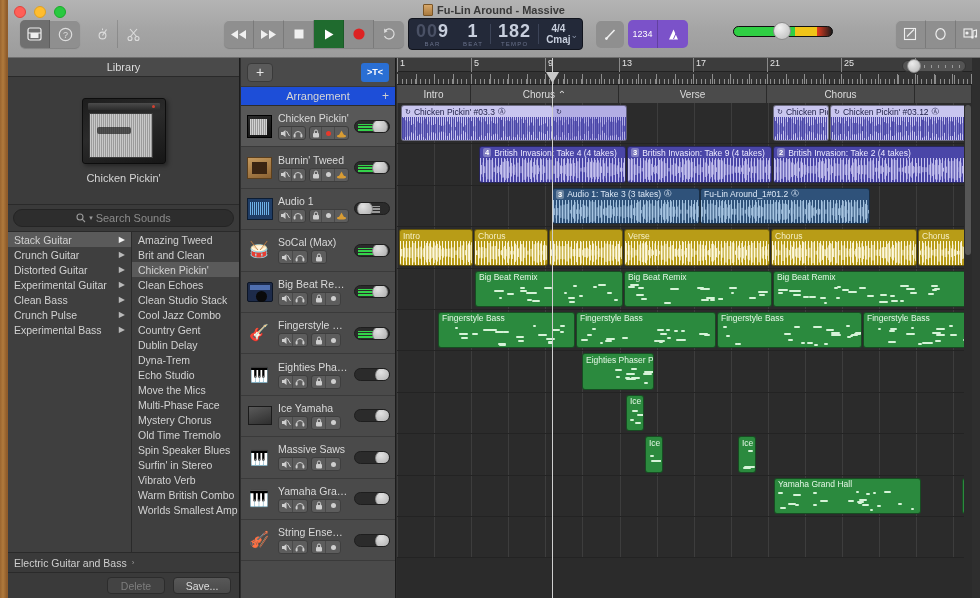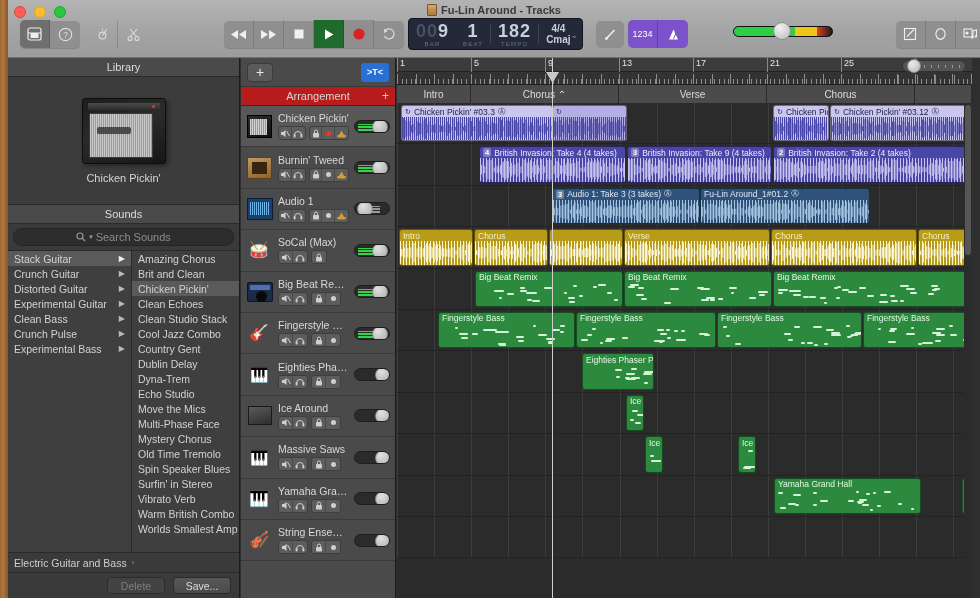--- a/index.html
+++ b/index.html
@@ -160,21 +160,21 @@
     position:absolute; left:233px; top:58px; width:155px; height:540px;
     background:#4a4a4a; border-right:1px solid #1c1c1c;
   }
   .th-top { height:28px; display:flex; align-items:center; justify-content:space-between; padding:0 6px;
     background:#4a4a4a; }
   .plusbtn { width:26px; height:19px; border-radius:4px; background:#5a5a5a;
     border:1px solid #3a3a3a; color:#e8e8e8; font-size:14px; line-height:16px;
     display:flex; align-items:center; justify-content:center; }
   .bluebtn { width:28px; height:19px; border-radius:3px; background:#2a6fd4;
     display:flex; align-items:center; justify-content:center; color:#fff; font-size:9px; font-weight:bold; }
-  .arr-row { height:20px; background:#b91c1c; border-top:1px solid #383838; border-bottom:1px solid #2c2c2c;
+  .arr-row { height:20px; background:#1d4ed8; border-top:1px solid #383838; border-bottom:1px solid #2c2c2c;
     display:flex; align-items:center; justify-content:center; position:relative;
     color:#d6d6d6; font-size:11px; }
   .arr-row .pl { position:absolute; right:6px; color:#cfcfcf; font-size:12px; }
   .track {
     height:41.4px; border-bottom:1px solid #3a3a3a; background:#4a4a4a;
     display:flex; align-items:center; padding:0 5px; gap:5px; position:relative;
   }
   .track.sel { background:#585858; }
   .ticon { width:27px; height:25px; flex:0 0 27px; border-radius:2px; overflow:hidden;
     display:flex; align-items:center; justify-content:center; font-size:17px; line-height:1; }
@@ -259,21 +259,21 @@
 <div class="wood"></div>
 <div class="win">
 
   <div class="toolbar">
     <div class="traffic">
       <div class="tl tl-r"></div>
       <div class="tl tl-y"></div>
       <div class="tl tl-g"></div>
     </div>
     <div class="wtitle">
-      <span class="ficon"></span><span>Fu-Lin Around - Tracks</span>
+      <span class="ficon"></span><span>Fu-Lin Around - Massive</span>
     </div>
 
     <div class="grp" id="tb-left">
       <div class="gbtn on">
         <svg width="15" height="14" viewBox="0 0 15 14">
             <rect x="1" y="1" width="13" height="12" rx="2" fill="none" stroke="#eee" stroke-width="1.2"></rect>
             <rect x="3.5" y="6" width="8" height="5" fill="#eee"></rect>
             <line x1="1" y1="6" x2="14" y2="6" stroke="#eee" stroke-width="1"></line>
           </svg>
       </div>
@@ -408,21 +408,20 @@
   <div class="library">
     <div class="lib-head">Library</div>
     <div class="amp-area">
       <div class="amp">
         <div class="ctrl"></div>
           <div class="grille"></div>
           <div class="logo"></div>
       </div>
       <div class="amp-name">Chicken Pickin'</div>
     </div>
-    <div class="snd-head">Sounds</div>
     <div class="searchrow">
       <div class="search">
         <svg width="10" height="10" viewBox="0 0 10 10">
             <circle cx="4" cy="4" r="3" fill="none" stroke="#9a9a9a" stroke-width="1.1"></circle>
             <line x1="6.2" y1="6.2" x2="9" y2="9" stroke="#9a9a9a" stroke-width="1.1"></line>
           </svg>
         <span style="font-size:7px;color:#9a9a9a;">▾</span>
         <span>Search Sounds</span>
       </div>
     </div>
@@ -452,21 +451,21 @@
             <span>Crunch Pulse</span>
             <span class="arrow">▶</span>
           </div>
           <div class="li">
             <span>Experimental Bass</span>
             <span class="arrow">▶</span>
           </div>
         </div>
       <div class="col right" id="patch-col">
           <div class="li">
-            <span>Amazing Chorus</span>
+            <span>Amazing Tweed</span>
           </div>
           <div class="li">
             <span>Brit and Clean</span>
           </div>
           <div class="li sel">
             <span>Chicken Pickin'</span>
           </div>
           <div class="li">
             <span>Clean Echoes</span>
           </div>
@@ -838,21 +837,21 @@
           </div>
           <div class="fader">
             <div class="knob" style="left: 20px;"></div>
           </div>
         </div>
         <div class="track">
           <div class="ticon">
             <div style="width:24px;height:19px;background:linear-gradient(160deg,#5a5a5a,#2e2e2e);border:1px solid #1a1a1a;"></div>
           </div>
           <div class="tbody">
-            <div class="tname">Ice Around</div>
+            <div class="tname">Ice Yamaha</div>
             <div class="tctl">
               <div class="cgrp">
                 <div class="cbtn">
                   <svg width="10" height="9" viewBox="0 0 10 9">
                     <polygon points="1,3 3,3 5.5,1 5.5,8 3,6 1,6" fill="#cfcfcf"></polygon>
                     <line x1="6.5" y1="2" x2="9.5" y2="7" stroke="#cfcfcf" stroke-width="1"></line>
                   </svg>
                 </div>
                 <div class="cbtn">
                   <svg width="10" height="9" viewBox="0 0 10 9">

